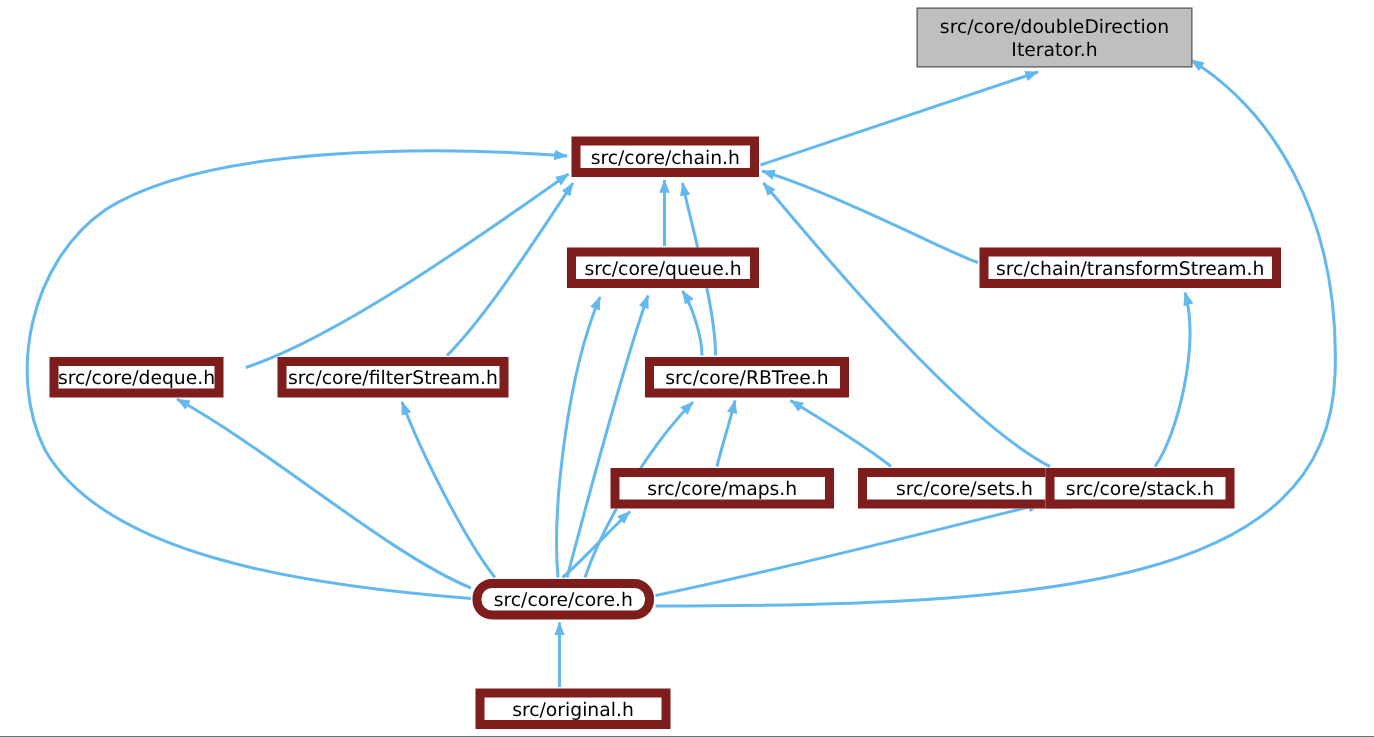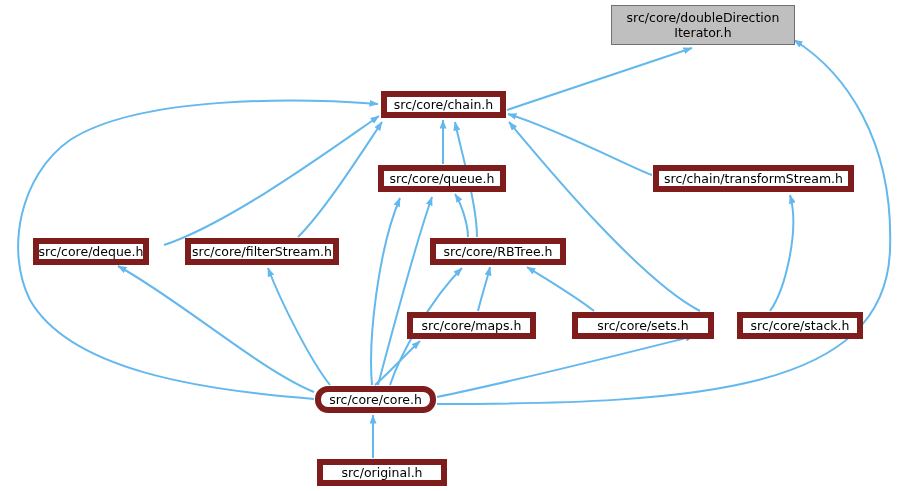--- a/index.html
+++ b/index.html
@@ -79,19 +79,19 @@
   </svg>
   <div id="nodes-group">
       <div class="node highlighted" style="left: 611px; top: 5px; width: 184px; height: 40px;">src/core/doubleDirection
 Iterator.h</div>
       <div class="node" style="left: 381px; top: 91px; width: 125px; height: 27px;">src/core/chain.h</div>
       <div class="node" style="left: 378px; top: 165px; width: 128px; height: 27px;">src/core/queue.h</div>
       <div class="node" style="left: 653px; top: 165px; width: 201px; height: 27px;">src/chain/transformStream.h</div>
       <div class="node" style="left: 33px; top: 238px; width: 116px; height: 27px;">src/core/deque.h</div>
       <div class="node" style="left: 185px; top: 238px; width: 154px; height: 27px;">src/core/filterStream.h</div>
       <div class="node" style="left: 430px; top: 238px; width: 136px; height: 27px;">src/core/RBTree.h</div>
-      <div class="node" style="left: 407px; top: 312px; width: 129px; height: 27px;">src/core/maps.h</div>
+      <div class="node" style="left: 407px; top: 312px; width: 149px; height: 27px;">src/core/maps.h</div>
       <div class="node" style="left: 572px; top: 312px; width: 142px; height: 27px;">src/core/sets.h</div>
-      <div class="node" style="left: 697px; top: 312px; width: 126px; height: 27px; margin-left: 40px;">src/core/stack.h</div>
+      <div class="node" style="left: 697px; top: 312px; width: 126px; height: 27px;">src/core/stack.h</div>
       <div class="node" style="left: 315px; top: 386px; width: 121px; height: 27px; border-radius: 13px;">src/core/core.h</div>
       <div class="node" style="left: 317px; top: 459px; width: 130px; height: 27px;">src/original.h</div>
     </div>
 </div>
 
 </body></html>

